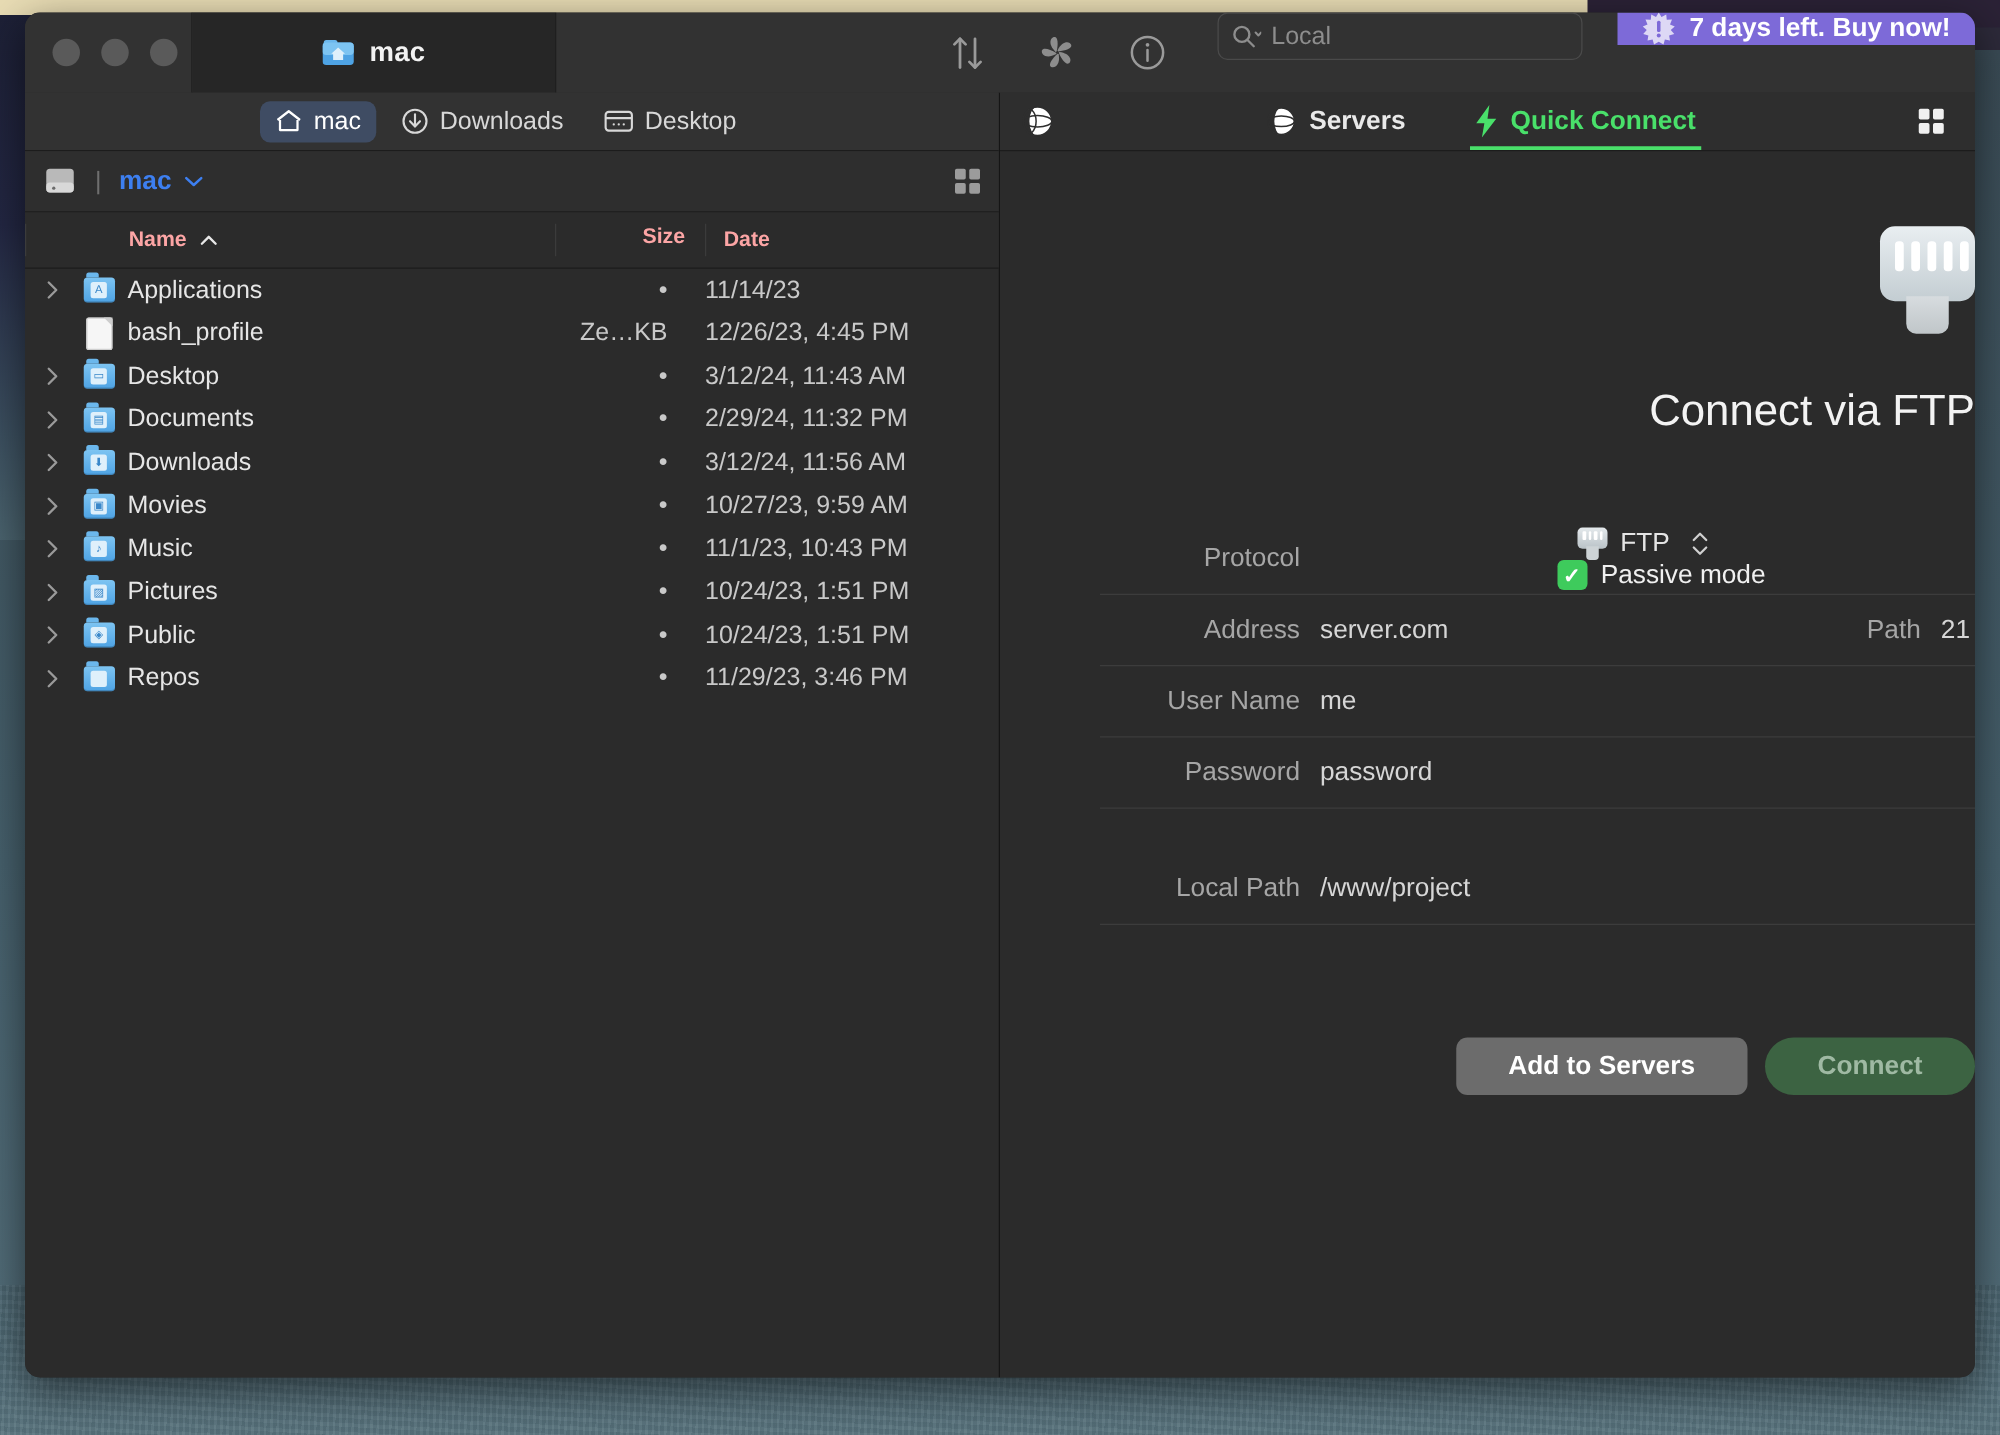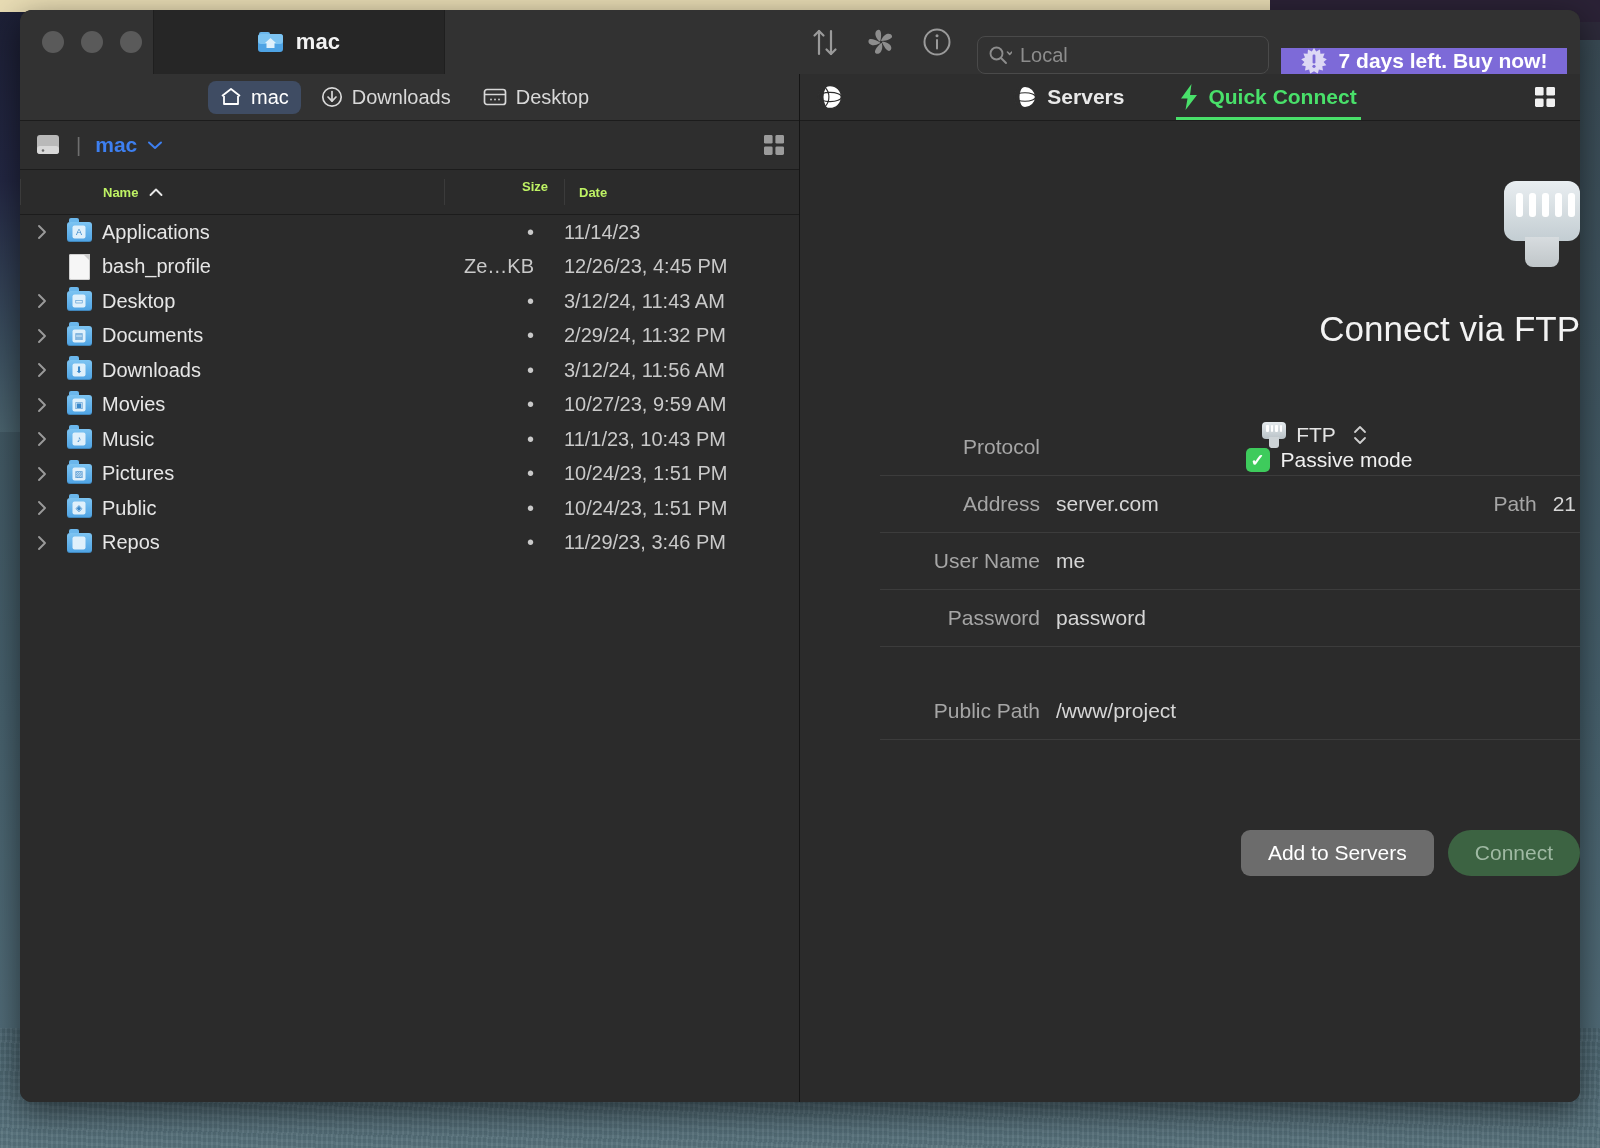--- a/index.html
+++ b/index.html
@@ -44,21 +44,21 @@
 
   
   #titlebar{height:64px;display:flex;align-items:stretch;background:#323232;position:relative;flex:0 0 auto;}
   #traffic{width:133px;display:flex;align-items:center;gap:17px;padding-left:22px;box-sizing:border-box;}
   .tl{width:22px;height:22px;border-radius:50%;background:#5a5a5a;}
   .tb-sep{width:1px;background:#1f1f1f;}
   #title-tab{
     width:290px;background:#262626;display:flex;align-items:center;justify-content:center;gap:12px;
   }
   #title-tab .tt-text{color:#f2f2f2;font-size:22px;font-weight:bold;letter-spacing:.2px;}
-  #tb-rest{flex:1;display:flex;align-items:flex-end;justify-content:flex-end;gap:0;padding-right:13px;}
+  #tb-rest{flex:1;display:flex;align-items:flex-start;justify-content:flex-end;gap:16px;padding-right:0;}
   .tb-icon{width:56px;height:64px;display:flex;align-items:center;justify-content:center;color:#8d8d8d;}
   #search-box{
     width:292px;height:38px;border:1px solid #4a4a4a;border-radius:8px;
     display:flex;align-items:center;gap:8px;padding:0 10px;box-sizing:border-box;margin-left:12px;
   }
   #search-box .sp{color:#8d8d8d;font-size:20px;}
   #buy-banner{
     width:286px;background:#7d6ad8;display:flex;align-items:center;justify-content:center;gap:12px;
     color:#ffffff;font-size:21px;font-weight:bold;margin-left:12px;
   }
@@ -73,21 +73,21 @@
   .fav{display:flex;align-items:center;gap:9px;color:#d8d8d8;font-size:20px;padding:5px 12px;border-radius:8px;}
   .fav.active{background:#3f4c63;color:#ffffff;}
 
   
   #path-bar{height:48px;display:flex;align-items:center;gap:0;padding:0 14px;background:#2e2e2e;border-bottom:1px solid #1c1c1c;flex:0 0 auto;}
   #path-bar .pipe{color:#6f6f6f;margin:0 14px;font-size:20px;}
   #path-bar .crumb{color:#3d7ff0;font-size:21px;font-weight:bold;}
   #path-bar .spacer{flex:1;}
 
   
-  #cols{height:44px;display:flex;align-items:center;background:#2b2b2b;border-bottom:1px solid #1c1c1c;color:#bef264;font-size:13px;font-weight:bold;flex:0 0 auto;}
+  #cols{height:44px;display:flex;align-items:center;background:#2b2b2b;border-bottom:1px solid #1c1c1c;color:#fca5a5;font-size:17px;font-weight:bold;flex:0 0 auto;}
   #cols .c-name{flex:1;padding-left:82px;display:flex;align-items:center;gap:10px;border-left:1px solid #3b3b3b;height:26px;box-sizing:border-box;}
   #cols .c-size{width:120px;text-align:right;padding-right:16px;border-left:1px solid #3b3b3b;height:26px;display:flex;justify-content:flex-end;box-sizing:border-box;}
   #cols .c-date{width:235px;padding-left:14px;border-left:1px solid #3b3b3b;height:26px;display:flex;align-items:center;box-sizing:border-box;}
 
   
   #file-list{flex:1;overflow:hidden;}
   .row{height:34.5px;display:flex;align-items:center;color:#e6e6e6;font-size:20px;}
   .row .disc{width:44px;display:flex;align-items:center;justify-content:center;color:#9a9a9a;font-size:18px;}
   .row .ic{width:30px;display:flex;align-items:center;justify-content:center;}
   .row .nm{flex:1;padding-left:8px;white-space:nowrap;overflow:hidden;}
@@ -136,21 +136,21 @@
   .mini-plug .mb{position:absolute;left:7px;top:15px;width:10px;height:11px;border-radius:0 0 3px 3px;background:#cdd3d6;}
   .mini-plug .mp{position:absolute;left:4px;top:3px;display:flex;gap:2px;}
   .mini-plug .mp i{width:2.5px;height:7px;background:#fff;border-radius:1px;display:block;}
   .stepper{display:flex;flex-direction:column;align-items:center;gap:3px;color:#cfcfcf;line-height:.7;font-size:15px;margin:0 6px;}
   .chk{width:24px;height:24px;border-radius:5px;background:#3ecb5c;display:flex;align-items:center;justify-content:center;color:#fff;font-size:17px;font-weight:bold;}
   .passive{display:flex;align-items:center;gap:11px;color:#f0f0f0;}
   .port-lbl{color:#a6a6a6;padding-right:16px;}
   .port-val{color:#d6d6d6;padding-right:4px;}
 
   .btns{display:flex;justify-content:flex-end;gap:14px;width:700px;margin-top:62px;}
-  .btn{height:46px;border-radius:9px;display:flex;align-items:center;justify-content:center;font-size:21px;font-weight:normal;padding:0 27px;}
+  .btn{height:46px;border-radius:9px;display:flex;align-items:center;justify-content:center;font-size:21px;font-weight:bold;padding:0 42px;}
   .btn.grey{background:#6c6c6c;color:#ffffff;}
   .btn.green{background:#3c6342;color:#9fb9a3;border-radius:23px;}
 
   .ico{display:block;}
 </style>
 </head>
 <body>
 
 <div id="desktop">
   <div id="desktop-texture"></div>
@@ -576,21 +576,21 @@
           <div class="frow">
             <div class="lbl">Password</div>
             <div class="val">password</div>
           </div>
 
           <div class="hr"></div>
 
           <div style="height:36px;"></div>
 
           <div class="frow">
-            <div class="lbl">Public Path</div>
+            <div class="lbl">Local Path</div>
             <div class="val">/www/project</div>
           </div>
 
           <div class="hr"></div>
         </div>
 
         <div class="btns">
           <div class="btn grey">Add to Servers</div>
           <div class="btn green">Connect</div>
         </div>

